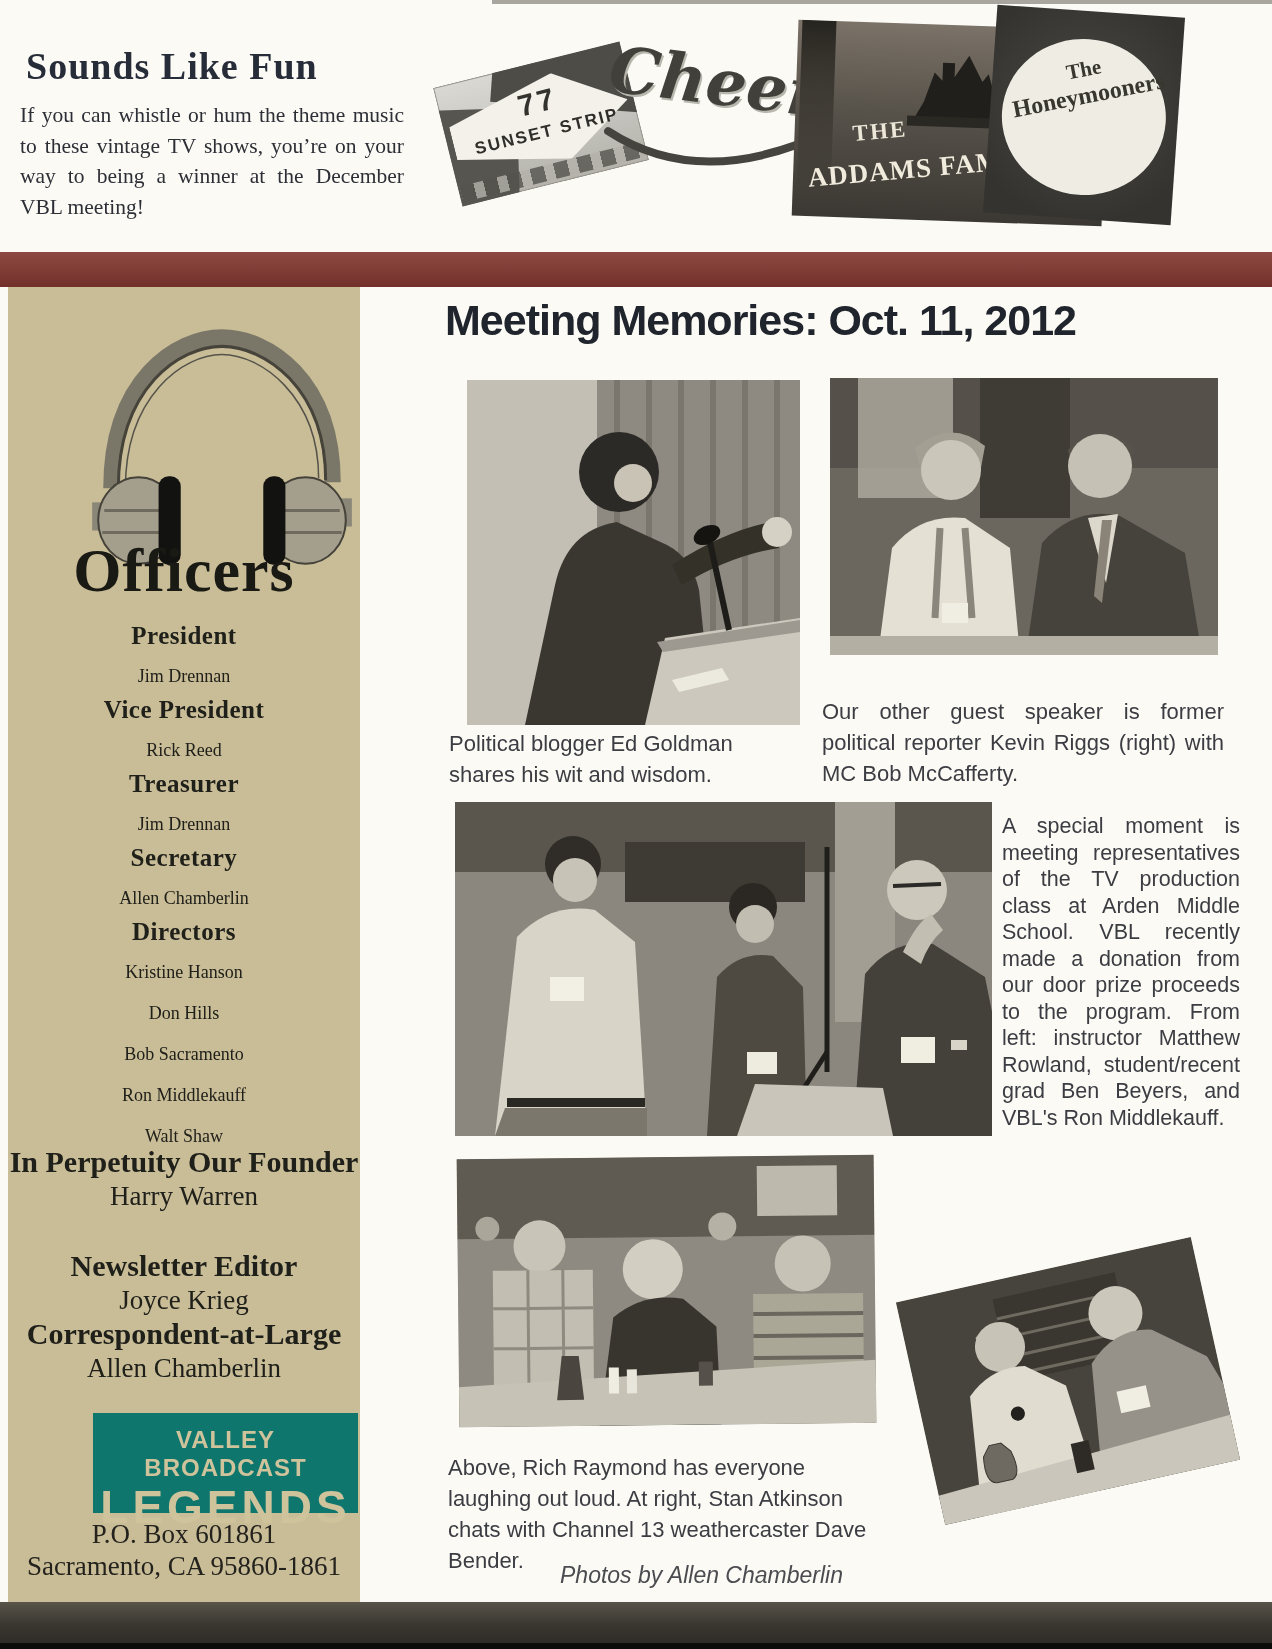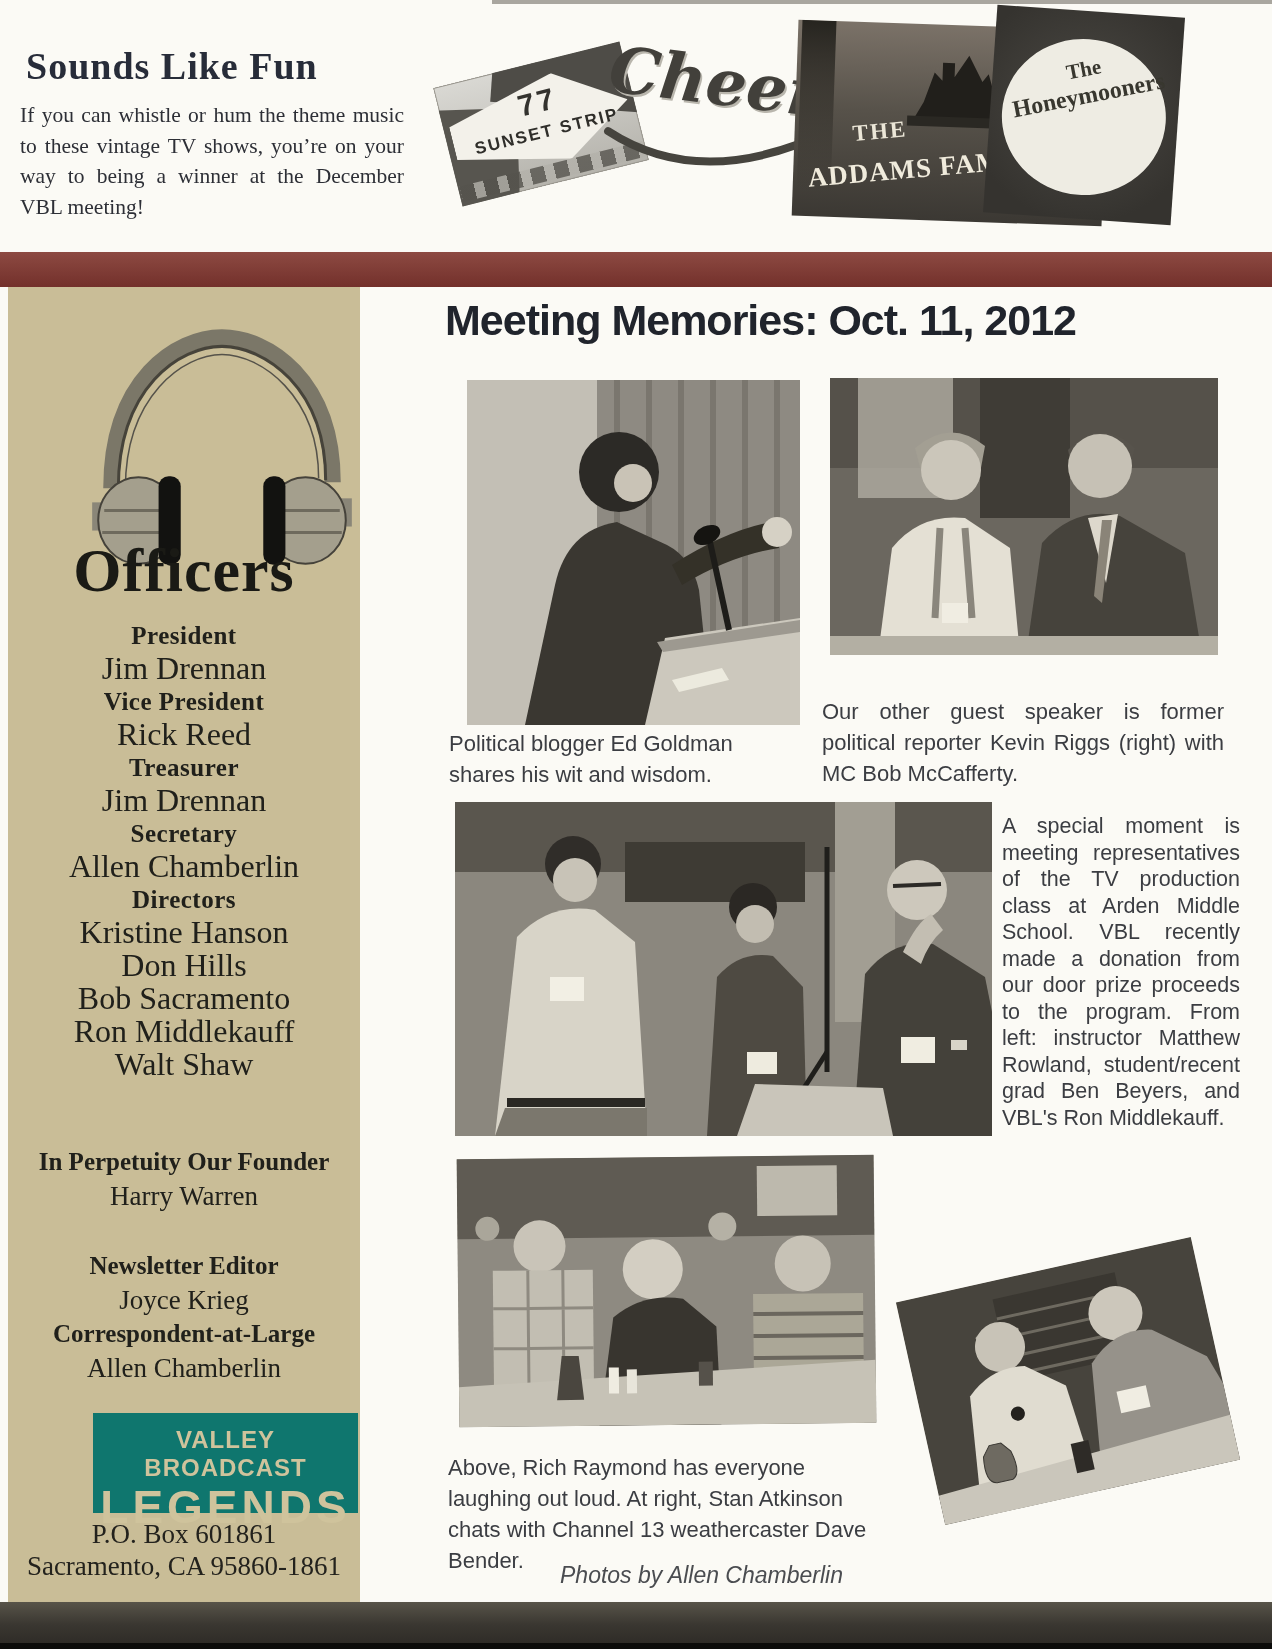--- a/index.html
+++ b/index.html
@@ -60,23 +60,23 @@
               background:linear-gradient(#585449,#3a3731 55%,#2f2c27);}
   #footer-black{left:0;top:1643px;width:1272px;height:6px;background:#0c0c0a;}
 
   
   #sidebar{left:8px;top:287px;width:352px;height:1315px;background:#c9bd97;}
   #headphones{position:absolute;left:58px;top:32px;width:312px;height:252px;}
   #officers-title{position:absolute;left:0;top:248px;width:100%;text-align:center;
               font-weight:700;font-size:62px;letter-spacing:1px;color:#1a1a15;}
   #roles-block{position:absolute;left:0;top:332px;width:100%;text-align:center;color:#20201b;}
   .role-title{font-weight:700;font-size:25px;line-height:33px;letter-spacing:.5px;}
-  .role-name{font-size:32px;line-height:33px;}
+  .role-name{font-size:18px;line-height:33px;margin-top:8px;}
   #founder-block{position:absolute;left:0;top:858px;width:100%;text-align:center;color:#20201b;}
-  .block-title{font-weight:700;font-size:25px;line-height:34px;text-align:center;}
+  .block-title{font-weight:700;font-size:30px;line-height:34px;text-align:center;}
   .block-name{font-size:27px;line-height:34px;}
   #editor-block{position:absolute;left:0;top:962px;width:100%;text-align:center;color:#20201b;}
   #vbl-logo-box{position:absolute;left:85px;top:1126px;width:265px;height:100px;background:#0f766e;
               text-align:center;font-family:"Liberation Sans",sans-serif;color:#cfc39c;}
   #vbl-line1{padding-top:13px;font-weight:700;font-size:24px;letter-spacing:1px;}
   #vbl-line2{font-weight:700;font-size:46px;line-height:50px;letter-spacing:4px;}
   #address-block{position:absolute;left:0;top:1231px;width:100%;text-align:center;color:#23221d;}
   .addr-line{font-size:27px;line-height:32px;}
 
   

